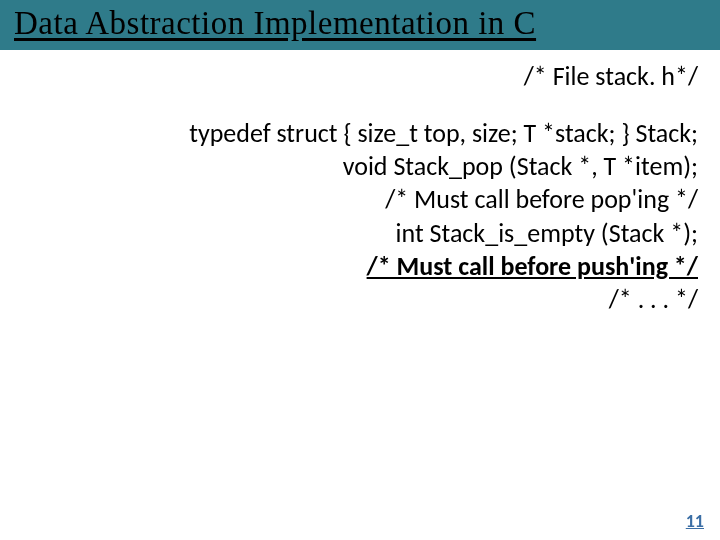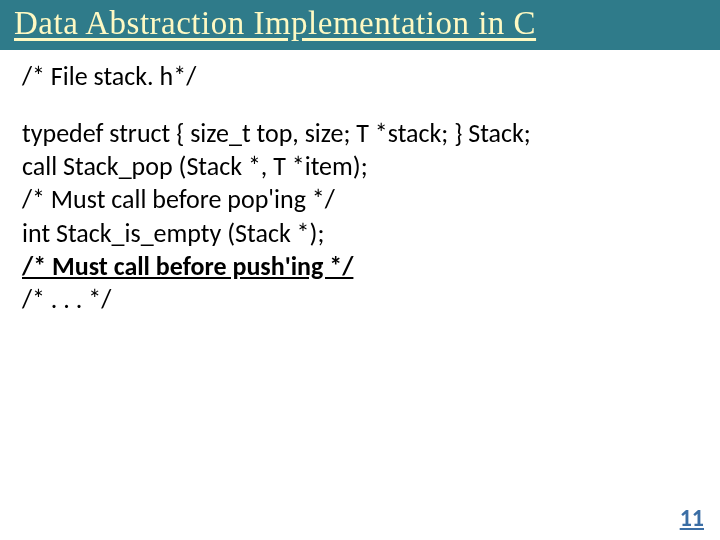--- a/index.html
+++ b/index.html
@@ -12,67 +12,68 @@
     overflow: hidden;
   }
   .slide {
     width: 720px;
     height: 540px;
     position: relative;
     box-sizing: border-box;
   }
   .title-bar {
     background: #2f7b8a;
-    color: #fef9c3;
+    color: #000000;
     padding: 4px 30px 6px 14px;
     font-family: "Comic Sans MS", "Comic Sans", cursive;
     font-size: 33px;
     line-height: 1.2;
     text-decoration: underline;
     text-underline-offset: 4px;
     letter-spacing: 0.5px;
   }
   .body {
     padding: 10px 22px 0 22px;
     font-size: 26px;
     line-height: 1.28;
     color: #000000;
+    text-align: right;
   }
   .file-comment {
     margin-bottom: 24px;
   }
   .code-line {
     white-space: pre-wrap;
   }
   .bold {
     font-weight: 700;
     text-decoration: underline;
   }
   .page-num {
     position: absolute;
     bottom: 8px;
     right: 16px;
     color: #3b6ea5;
-    font-size: 24px;
+    font-size: 18px;
     text-decoration: underline;
     font-weight: 600;
   }
 </style>
 </head>
 <body>
 
 <div class="slide">
 
   <div class="title-bar">Data Abstraction Implementation in C</div>
 
   <div class="body">
     <div class="file-comment">/* File stack. h*/</div>
 
     <div class="code-line">typedef struct { size_t top, size; T *stack; } Stack;</div>
-    <div class="code-line">call Stack_pop (Stack *, T *item);</div>
+    <div class="code-line">void Stack_pop (Stack *, T *item);</div>
     <div class="code-line">/* Must call before pop'ing */</div>
     <div class="code-line">int Stack_is_empty (Stack *);</div>
     <div class="code-line bold">/* Must call before push'ing */</div>
     <div class="code-line">/* . . . */</div>
   </div>
 
   <div class="page-num">11</div>
 
 </div>
 

